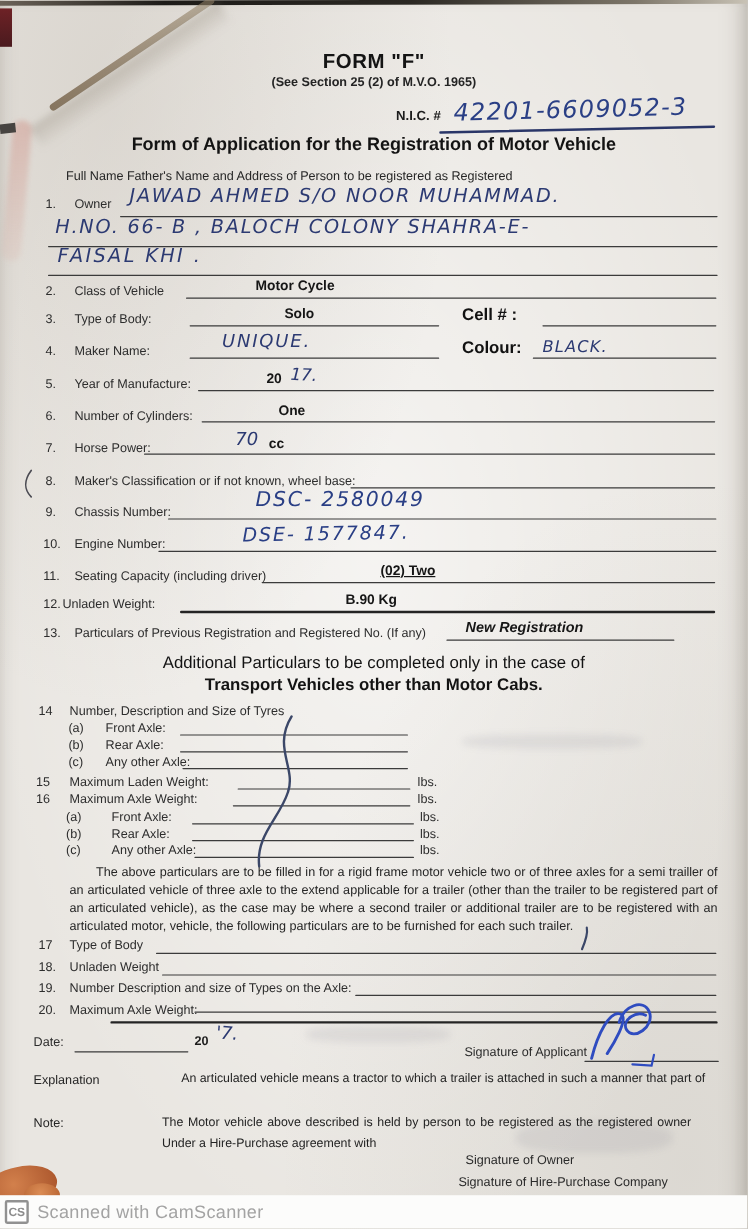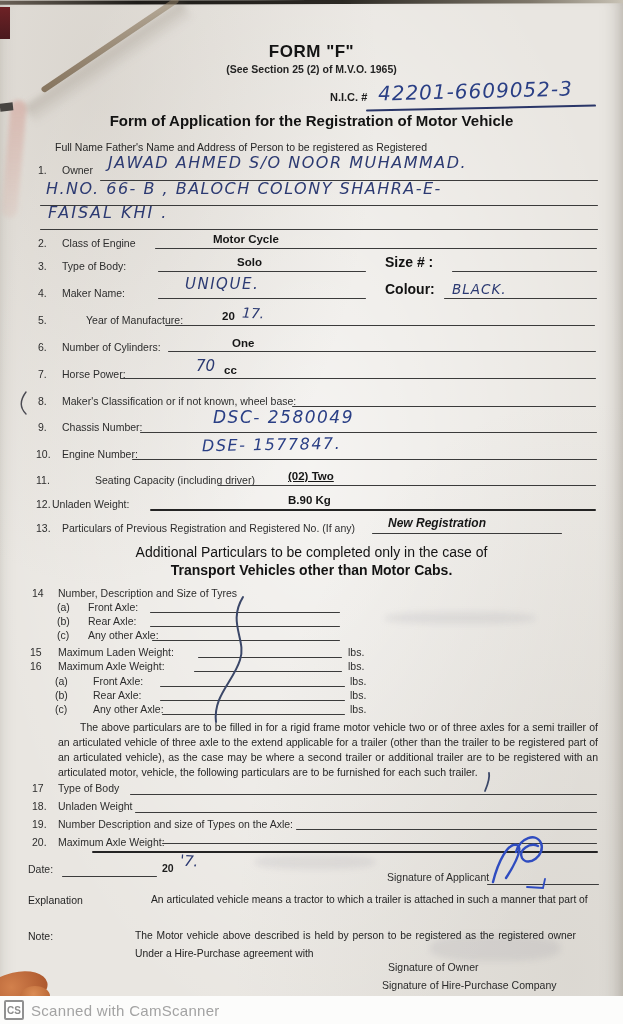--- a/index.html
+++ b/index.html
@@ -57,41 +57,41 @@
   <div class="t" style="left:38px;top:164px;z-index:3;">1.</div>
   <div class="t" style="left:62px;top:164px;z-index:3;">Owner</div>
   <div class="t hand" style="left:108px;top:154px;font-size:16px;letter-spacing:1.5px;z-index:3;">JAWAD   AHMED    S/O    NOOR   MUHAMMAD.</div>
   <div class="line" style="left:100px;top:180px;width:498px;z-index:3;"></div>
   <div class="t hand" style="left:46px;top:180px;font-size:16px;letter-spacing:1.5px;z-index:3;">H.NO.  66- B  , BALOCH   COLONY    SHAHRA-E-</div>
   <div class="line" style="left:40px;top:205px;width:558px;z-index:3;"></div>
   <div class="t hand" style="left:48px;top:204px;font-size:16px;letter-spacing:2px;z-index:3;">FAISAL      KHI .</div>
   <div class="line" style="left:40px;top:229px;width:558px;z-index:3;"></div>
 
   <div class="t" style="left:38px;top:237px;z-index:3;">2.</div>
-  <div class="t" style="left:62px;top:237px;z-index:3;">Class of Engine</div>
+  <div class="t" style="left:62px;top:237px;z-index:3;">Class of Vehicle</div>
   <div class="t bold" style="left:213px;top:233px;z-index:3;">Motor Cycle</div>
   <div class="line" style="left:155px;top:248px;width:442px;z-index:3;"></div>
 
   <div class="t" style="left:38px;top:260px;z-index:3;">3.</div>
   <div class="t" style="left:62px;top:260px;z-index:3;">Type of Body:</div>
   <div class="t bold" style="left:237px;top:256px;z-index:3;">Solo</div>
   <div class="line" style="left:158px;top:271px;width:208px;z-index:3;"></div>
-  <div class="t big" style="left:385px;top:254px;z-index:3;">Size # :</div>
+  <div class="t big" style="left:385px;top:254px;z-index:3;">Cell # :</div>
   <div class="line" style="left:452px;top:271px;width:145px;z-index:3;"></div>
 
   <div class="t" style="left:38px;top:287px;z-index:3;">4.</div>
   <div class="t" style="left:62px;top:287px;z-index:3;">Maker Name:</div>
   <div class="t hand" style="left:185px;top:276px;font-size:15px;letter-spacing:1.5px;z-index:3;">UNIQUE.</div>
   <div class="line" style="left:158px;top:298px;width:208px;z-index:3;"></div>
   <div class="t big" style="left:385px;top:281px;z-index:3;">Colour:</div>
   <div class="t hand" style="left:452px;top:282px;font-size:13.5px;letter-spacing:1px;z-index:3;">BLACK.</div>
   <div class="line" style="left:444px;top:298px;width:153px;z-index:3;"></div>
 
   <div class="t" style="left:38px;top:314px;z-index:3;">5.</div>
-  <div class="t" style="left:62px;top:314px;z-index:3;margin-left:24px;">Year of Manufacture:</div>
+  <div class="t" style="left:62px;top:314px;z-index:3;">Year of Manufacture:</div>
   <div class="t bold" style="left:222px;top:310px;z-index:3;">20</div>
   <div class="t hand" style="left:242px;top:305px;font-size:14px;transform:rotate(3deg);z-index:3;">17.</div>
   <div class="line" style="left:165px;top:325px;width:430px;z-index:3;"></div>
 
   <div class="t" style="left:38px;top:341px;z-index:3;">6.</div>
   <div class="t" style="left:62px;top:341px;z-index:3;">Number of Cylinders:</div>
   <div class="t bold" style="left:232px;top:337px;z-index:3;">One</div>
   <div class="line" style="left:168px;top:351px;width:428px;z-index:3;"></div>
 
   <div class="t" style="left:38px;top:368px;z-index:3;">7.</div>
@@ -108,22 +108,22 @@
   <div class="t" style="left:62px;top:421px;z-index:3;">Chassis Number:</div>
   <div class="t hand ink" style="left:213px;top:408px;font-size:17px;letter-spacing:1.5px;z-index:3;">DSC- 2580049</div>
   <div class="line" style="left:140px;top:432px;width:457px;z-index:3;"></div>
 
   <div class="t" style="left:36px;top:448px;z-index:3;">10.</div>
   <div class="t" style="left:62px;top:448px;z-index:3;">Engine Number:</div>
   <div class="t hand ink" style="left:202px;top:436px;font-size:16px;letter-spacing:1.5px;transform:rotate(-1deg);z-index:3;">DSE- 1577847.</div>
   <div class="line" style="left:132px;top:459px;width:465px;z-index:3;"></div>
 
   <div class="t" style="left:36px;top:474px;z-index:3;">11.</div>
-  <div class="t" style="left:62px;top:474px;z-index:3;margin-left:33px;">Seating Capacity (including driver)</div>
-  <div class="t bold" style="left:288px;top:470px;z-index:3;text-decoration:underline;">(02) Two</div>
+  <div class="t" style="left:62px;top:474px;z-index:3;">Seating Capacity (including driver)</div>
+  <div class="t bold" style="left:317px;top:470px;z-index:3;text-decoration:underline;">(02) Two</div>
   <div class="line" style="left:218px;top:485px;width:378px;z-index:3;"></div>
 
   <div class="t" style="left:36px;top:498px;z-index:3;">12.</div>
   <div class="t" style="left:52px;top:498px;z-index:3;">Unladen Weight:</div>
   <div class="t bold" style="left:288px;top:494px;z-index:3;">B.90 Kg</div>
   <div class="line line-dk" style="left:150px;top:509px;width:446px;z-index:3;"></div>
 
   <div class="t" style="left:36px;top:522px;z-index:3;">13.</div>
   <div class="t" style="left:62px;top:522px;z-index:3;">Particulars of Previous Registration and Registered No. (If any)</div>
   <div class="t bold" style="left:388px;top:517px;font-style:italic;font-size:12px;z-index:3;">New Registration</div>

